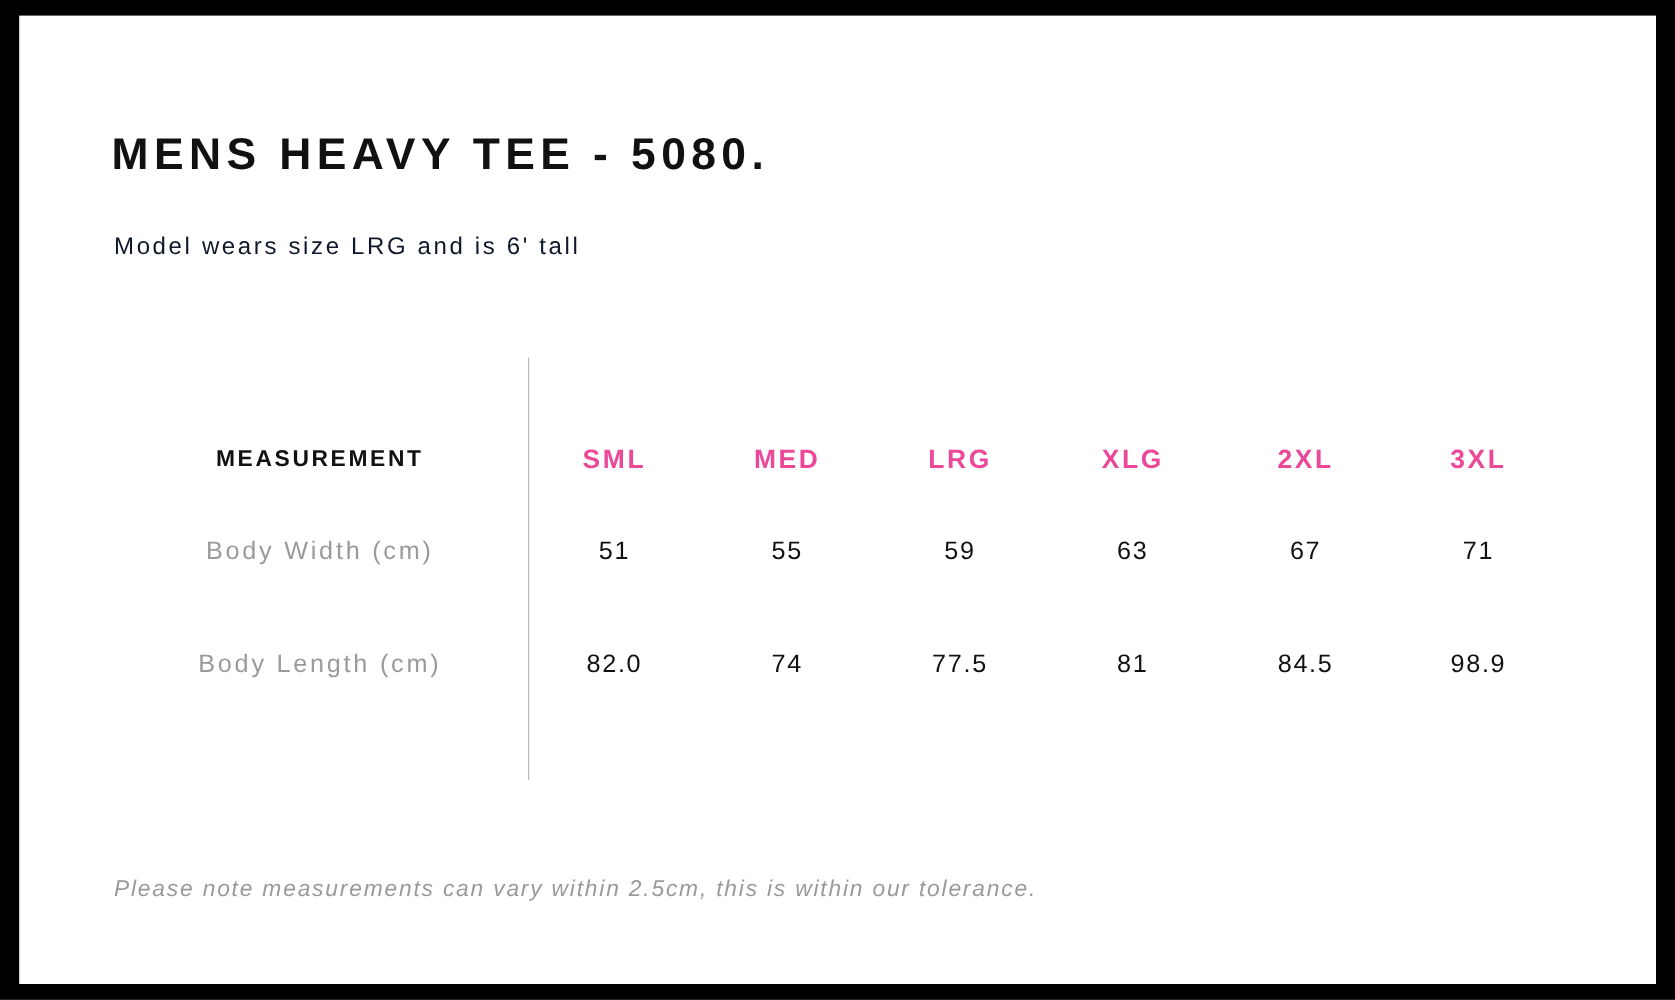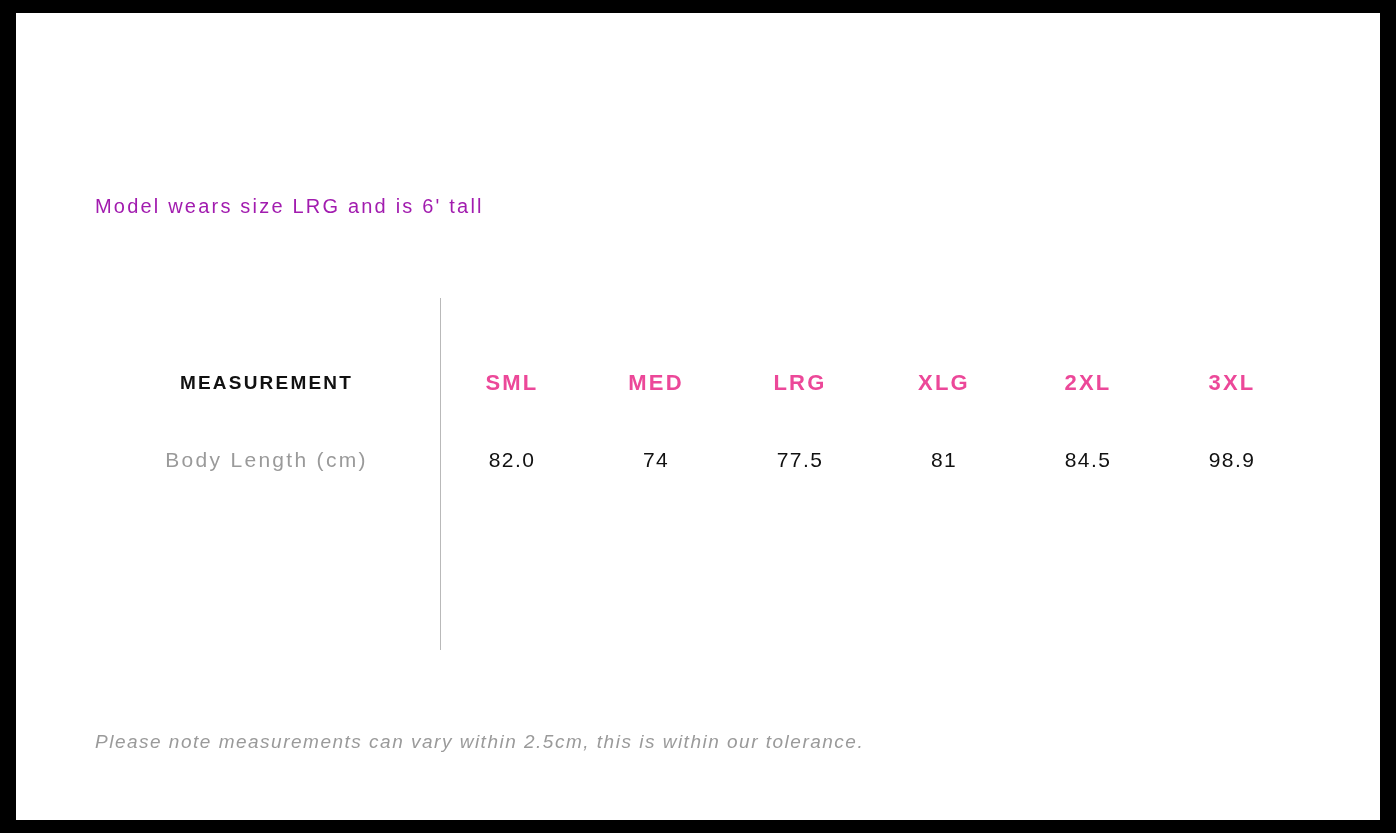--- a/index.html
+++ b/index.html
@@ -38,21 +38,21 @@
     letter-spacing: 4.5px;
     color: #111111;
     white-space: nowrap;
   }
   .subtitle {
     position: absolute;
     left: 2px;
     top: 182px;
     font-size: 20px;
     letter-spacing: 2.2px;
-    color: #a21caf;
+    color: #0f172a;
     white-space: nowrap;
   }
   .vrule {
     position: absolute;
     left: 347px;
     top: 285px;
     width: 1px;
     height: 352px;
     background: #b9b9b9;
   }
@@ -117,38 +117,48 @@
     color: #9a9a9a;
     white-space: nowrap;
   }
 </style>
 </head>
 <body>
 
 <div class="page">
   <div class="content">
 
+    <div class="title">MENS HEAVY TEE - 5080.</div>
     <div class="subtitle">Model wears size LRG and is 6' tall</div>
 
     <div class="vrule"></div>
 
     <table class="size-table">
       <thead>
         <tr>
           <th class="head-measure">MEASUREMENT</th>
           <th class="head-size">SML</th>
           <th class="head-size">MED</th>
           <th class="head-size">LRG</th>
           <th class="head-size">XLG</th>
           <th class="head-size">2XL</th>
           <th class="head-size">3XL</th>
         </tr>
       </thead>
       <tbody>
         <tr>
+          <td class="row-label">Body Width (cm)</td>
+          <td class="row-value">51</td>
+          <td class="row-value">55</td>
+          <td class="row-value">59</td>
+          <td class="row-value">63</td>
+          <td class="row-value">67</td>
+          <td class="row-value">71</td>
+        </tr>
+        <tr>
           <td class="row-label">Body Length (cm)</td>
           <td class="row-value">82.0</td>
           <td class="row-value">74</td>
           <td class="row-value">77.5</td>
           <td class="row-value">81</td>
           <td class="row-value">84.5</td>
           <td class="row-value">98.9</td>
         </tr>
       </tbody>
     </table>

